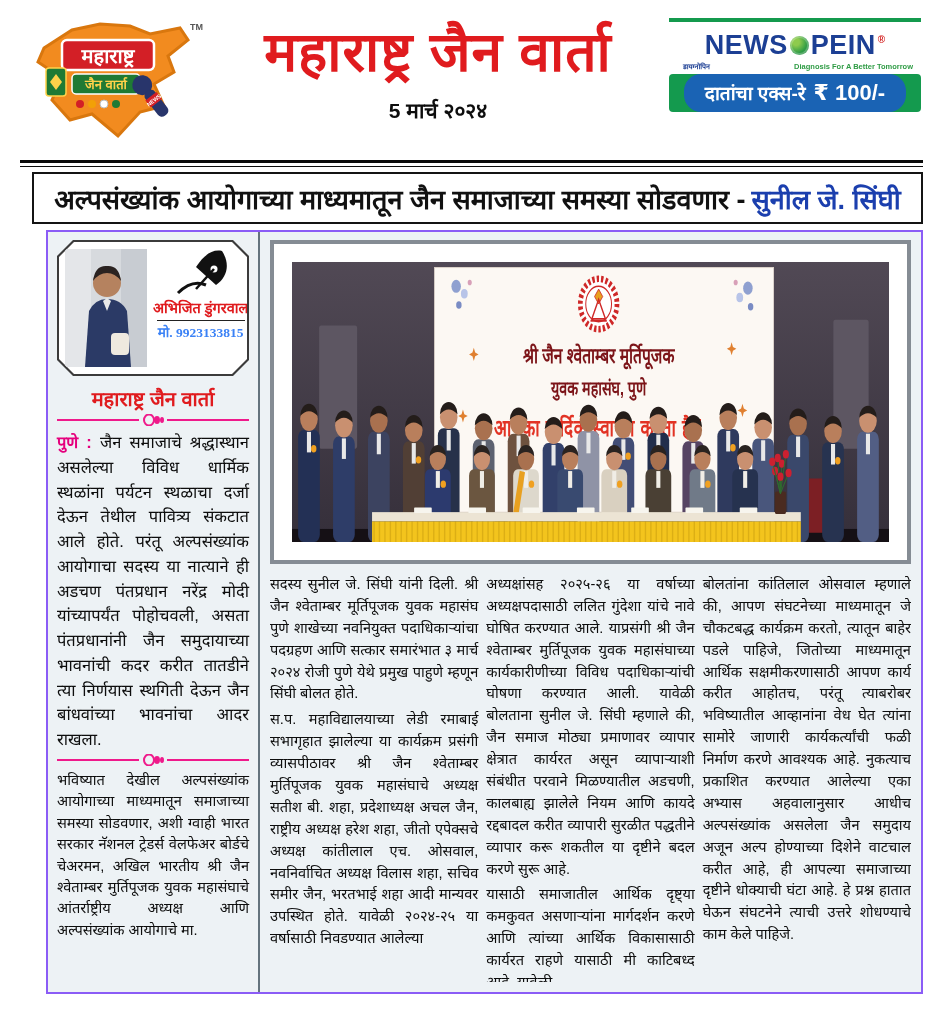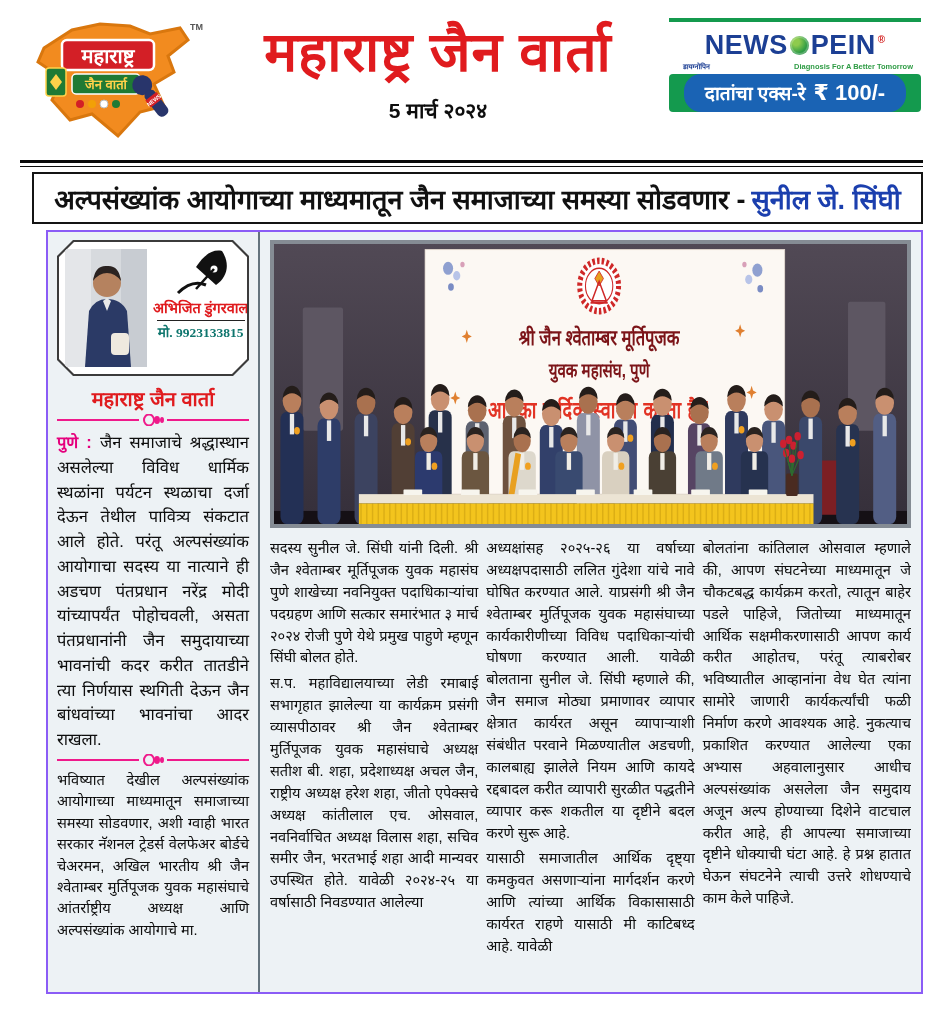--- a/index.html
+++ b/index.html
@@ -41,33 +41,33 @@
 
   
   .octo-outer{background:#3b3b3b;padding:2px;
       clip-path:polygon(16px 0,calc(100% - 16px) 0,100% 16px,100% calc(100% - 16px),calc(100% - 16px) 100%,16px 100%,0 calc(100% - 16px),0 16px);}
   .octo-inner{background:#fff;padding:7px 6px;display:flex;gap:6px;align-items:stretch;height:118px;
       clip-path:polygon(15px 0,calc(100% - 15px) 0,100% 15px,100% calc(100% - 15px),calc(100% - 15px) 100%,15px 100%,0 calc(100% - 15px),0 15px);}
   .author-photo{width:82px;height:118px;flex:0 0 auto;}
   .author-side{flex:1;display:flex;flex-direction:column;align-items:center;justify-content:flex-start;}
   .author-name{color:#e01b1e;font-weight:bold;font-size:14.5px;margin-top:2px;white-space:nowrap;}
   .author-sep{width:92%;border-top:1.5px solid #222;margin:3px 0 2px;}
-  .author-phone{font-size:13.5px;font-weight:bold;color:#0f766e;font-family:"Liberation Serif","DejaVu Serif",serif;}
+  .author-phone{font-size:13.5px;font-weight:bold;color:#3b82f6;font-family:"Liberation Serif","DejaVu Serif",serif;}
 
   .pub-title{color:#e01b1e;font-weight:bold;font-size:20px;text-align:center;margin:9px 0 1px;}
   .divider{display:flex;align-items:center;height:14px;margin:1px 0 3px;}
   .divider .dline{flex:1;border-top:2px solid #ef1a8b;}
   .divider svg{margin:0 2px;}
 
   .lead{font-size:16.5px;line-height:1.5;text-align:justify;color:#0d0d0d;margin:2px 0 0;font-weight:500;}
   .lead .loc{color:#e5007d;font-weight:bold;}
   .lead2{font-size:14.6px;line-height:1.47;text-align:justify;color:#0d0d0d;margin:2px 0 0;}
 
   
-  .photo-frame{border:4px solid #858c94;background:#fff;padding:0;}
+  .photo-frame{border:4px solid #858c94;background:#fff;padding:18px;}
   .photo-frame svg{display:block;width:100%;height:280px;}
   svg text{font-family:"Liberation Sans","DejaVu Sans",sans-serif;}
 
   
   .cols{display:flex;gap:8px;margin-top:10px;flex:1;overflow:hidden;}
   .col{flex:1;font-size:14.6px;line-height:1.5;text-align:justify;color:#0d0d0d;}
   .col p{margin:0 0 4px;}
 
   
 </style>

